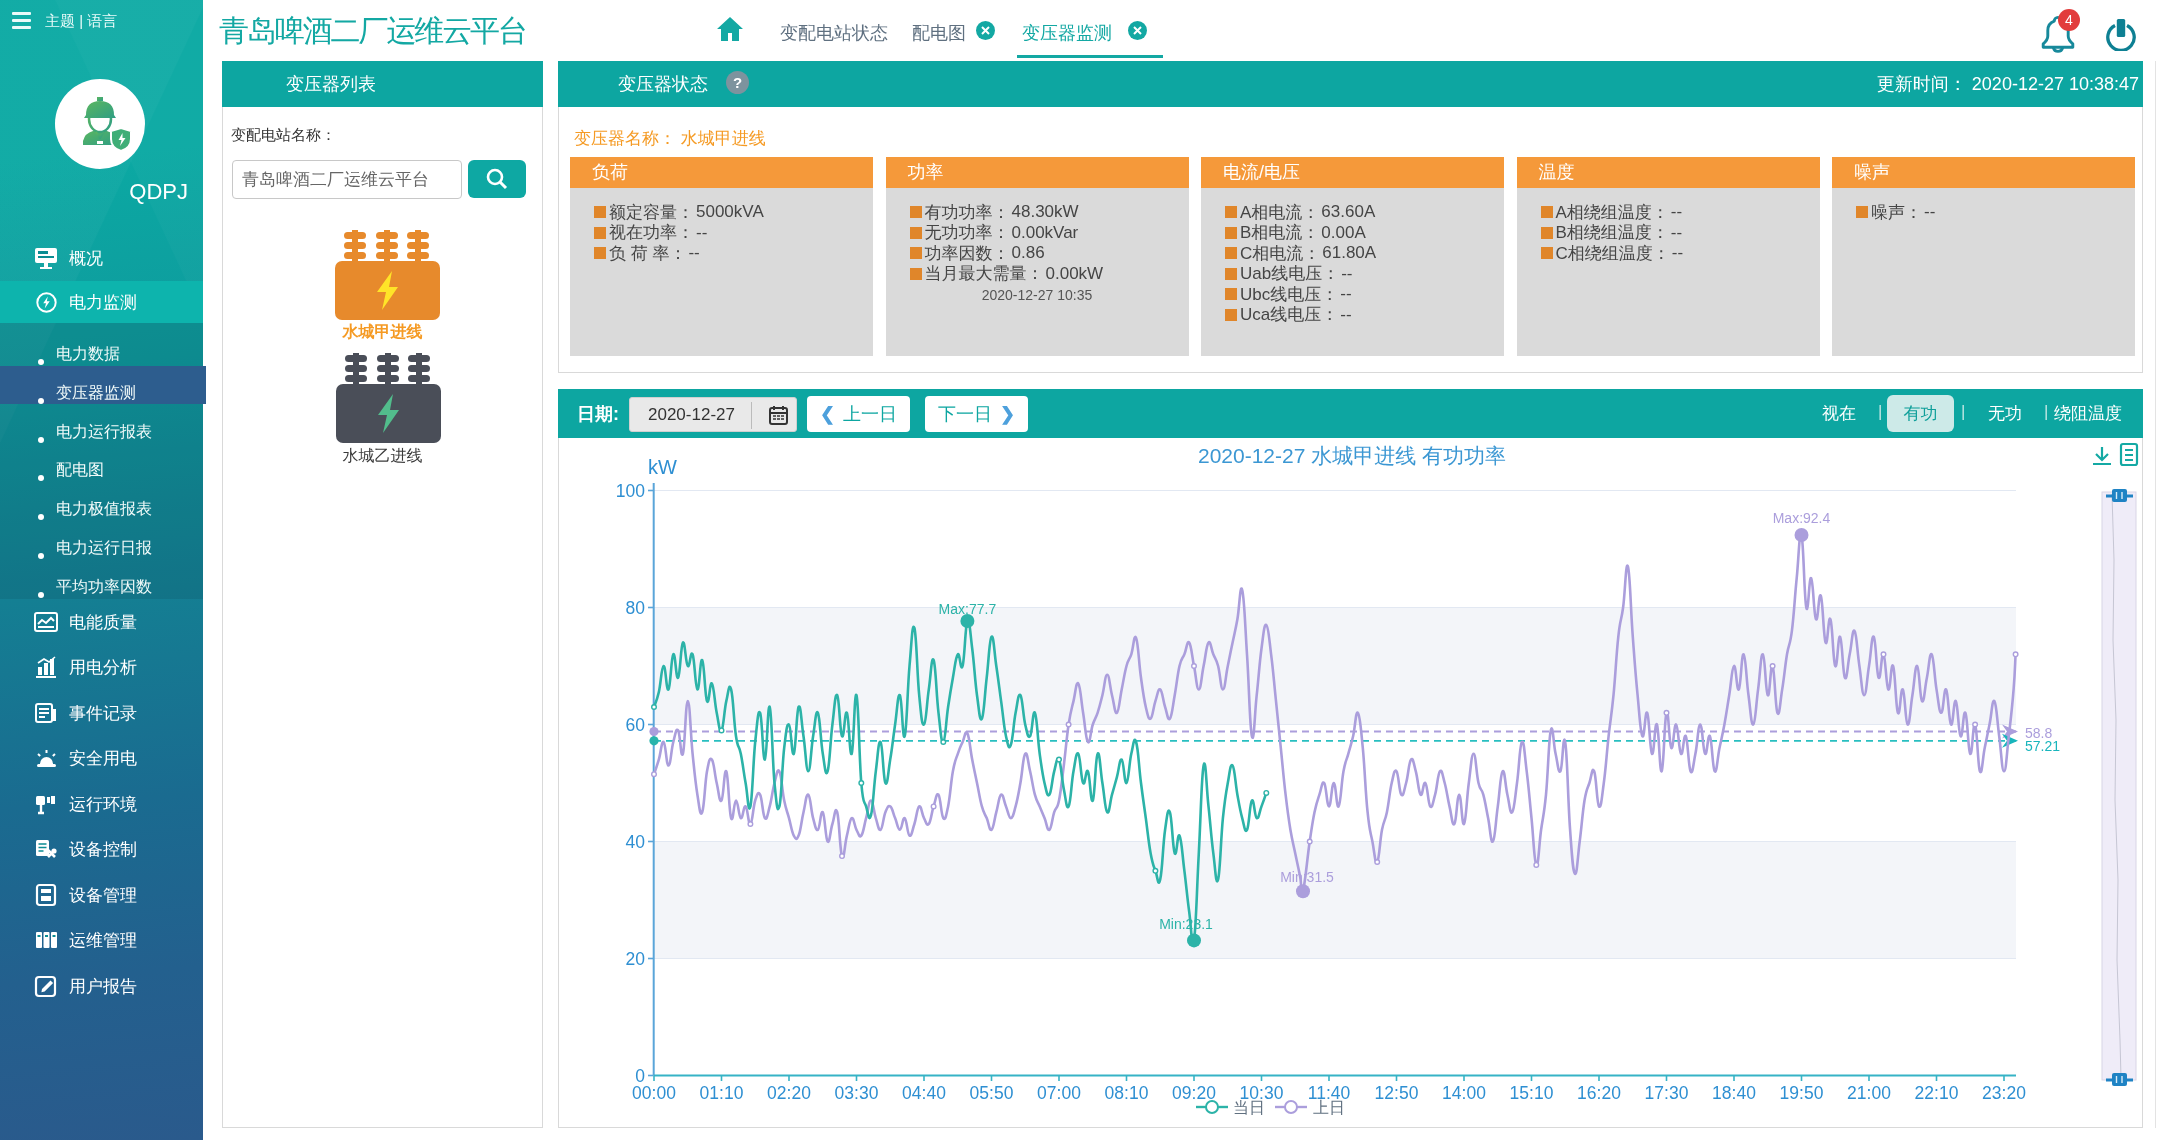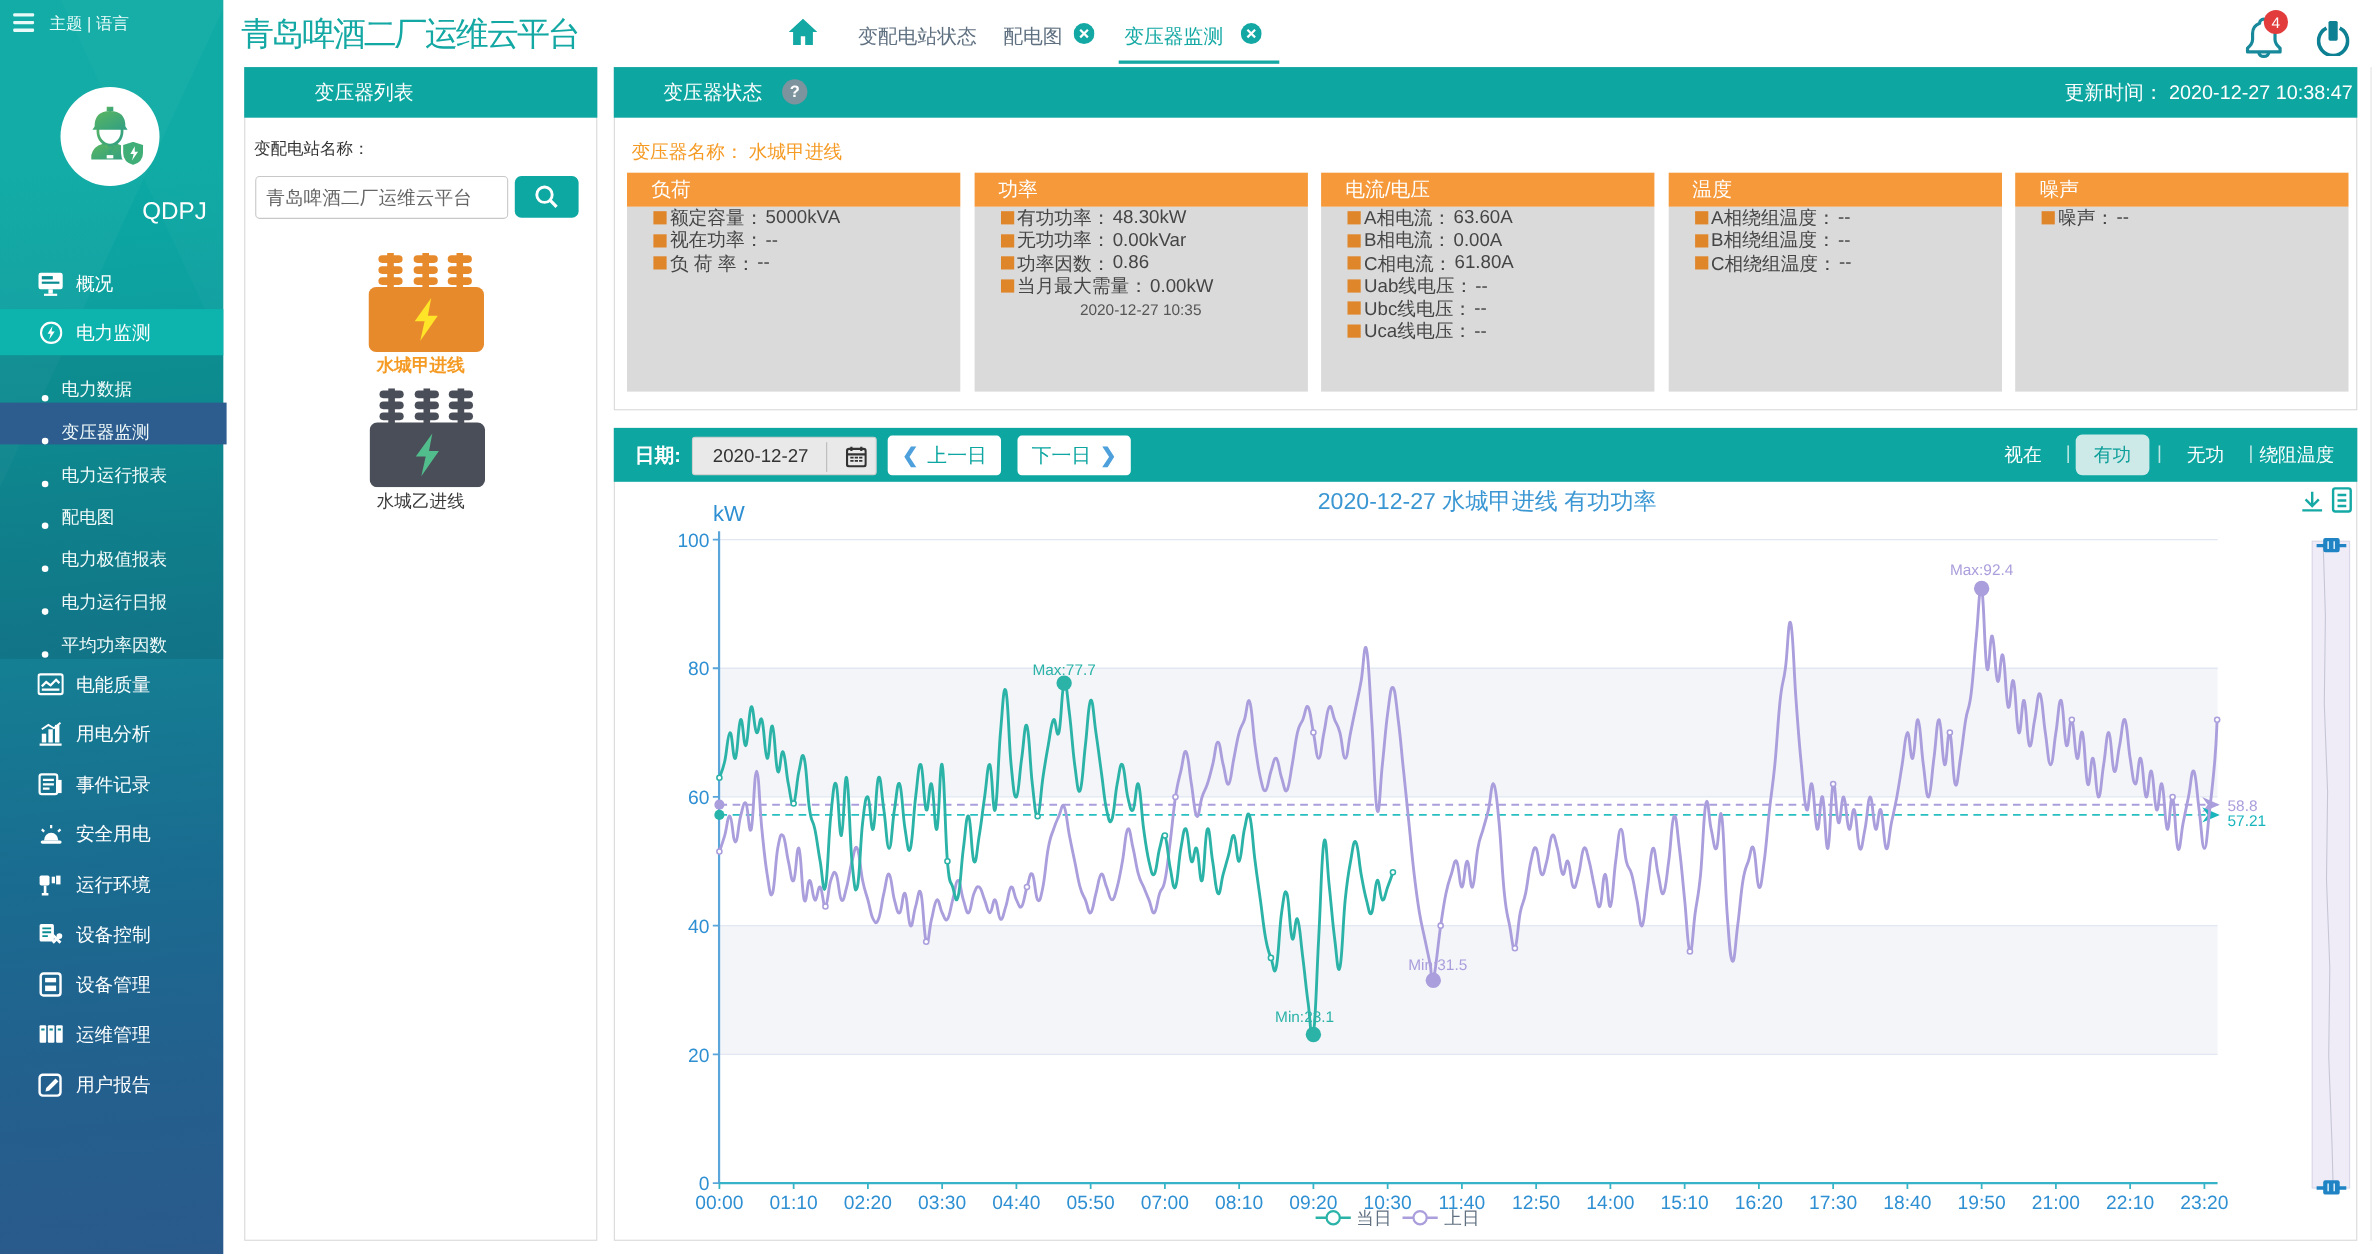--- a/index.html
+++ b/index.html
@@ -30,21 +30,21 @@
 .phead{position:absolute;left:-1px;top:-1px;right:-1px;height:46px;background:#0da6a1;color:#fff;font-size:18px;line-height:46px}
 
 .lbl1{position:absolute;left:8px;top:64px;font-size:15px;color:#333}
 .sinput{position:absolute;left:9px;top:98px;width:230px;height:39px;border:1px solid #c8c8c8;border-radius:4px;font-size:17px;color:#666;line-height:37px;padding-left:9px}
 .sbtn{position:absolute;left:245px;top:98px;width:58px;height:38px;background:#0ea8a3;border-radius:6px;display:flex;align-items:center;justify-content:center}
 .trlbl{position:absolute;width:321px;text-align:center;font-size:16px}
 
 .vname{position:absolute;left:574px;top:127px;font-size:17px;color:#f59a23}
 .card{position:absolute;top:157px;width:303px}
 .chead{height:31px;background:#f5993a;color:#fff;font-size:18px;font-weight:normal;line-height:31px;padding-left:22px}
-.cbody{height:168px;background:#dadada;}
+.cbody{height:168px;background:#dadada;padding-top:14px}
 .crow{display:flex;align-items:center;height:20.5px;padding-left:24px;font-size:17px;color:#454545}
 .cb{width:12px;height:12px;background:#e0862a;margin-right:3px;flex:none}
 .cl{white-space:pre}
 .cv{margin-left:2px}
 .cdate{text-align:center;font-size:14px;color:#555;margin-top:3px}
 
 .datebar{position:absolute;left:-1px;top:-1px;right:-1px;height:49px;background:#0da6a1}
 .dlabel{position:absolute;left:19px;top:13px;color:#fff;font-size:18px;font-weight:bold}
 .dinput{position:absolute;left:71px;top:8px;width:168px;height:35px;background:#e9e9e9;border:1px solid #d0d0d0;border-radius:3px;color:#333;font-size:17px;line-height:33px}
 .dbtn{position:absolute;top:7px;height:36px;background:#fff;border-radius:4px;color:#0da6a1;font-size:18px;line-height:36px;text-align:center}
@@ -281,21 +281,21 @@
         <rect x="72" y="2" width="22" height="7" rx="3.5" fill="#4a4e58"></rect>
         <rect x="72" y="12" width="22" height="7" rx="3.5" fill="#4a4e58"></rect>
         <rect x="72" y="22" width="22" height="7" rx="3.5" fill="#4a4e58"></rect>
       </g>
 <rect x="0" y="31" width="105" height="59" rx="7" fill="#4a4e58"></rect>
 <path d="M57 41 L42 62 h9 L47 80 L63 57 h-9 Z" fill="#52bd8c"></path>
 </svg>
 <div class="trlbl" style="left:222px;top:446px;color:#3a3a3a">水城乙进线</div>
 
 <div class="panel" style="left:558px;top:61px;width:1585px;height:312px">
-  <div class="phead" style="padding-left:45px">变压器状态<span style="display:inline-block;margin-left:18px;width:23px;height:23px;border-radius:50%;background:#7d939e;color:#fff;font-size:15px;font-weight:bold;text-align:center;line-height:23px;vertical-align:2px">?</span>
+  <div class="phead" style="padding-left:60px">变压器状态<span style="display:inline-block;margin-left:18px;width:23px;height:23px;border-radius:50%;background:#7d939e;color:#fff;font-size:15px;font-weight:bold;text-align:center;line-height:23px;vertical-align:2px">?</span>
    <span style="position:absolute;right:4px;top:0;font-size:18px">更新时间： 2020-12-27 10:38:47</span></div>
 </div>
 <div class="vname">变压器名称： 水城甲进线</div>
 <div class="card" style="left:570px">
       <div class="chead">负荷</div>
       <div class="cbody">
         <div class="crow">
           <span class="cb"></span>
           <span class="cl">额定容量：</span>
           <span class="cv">5000kVA</span>

